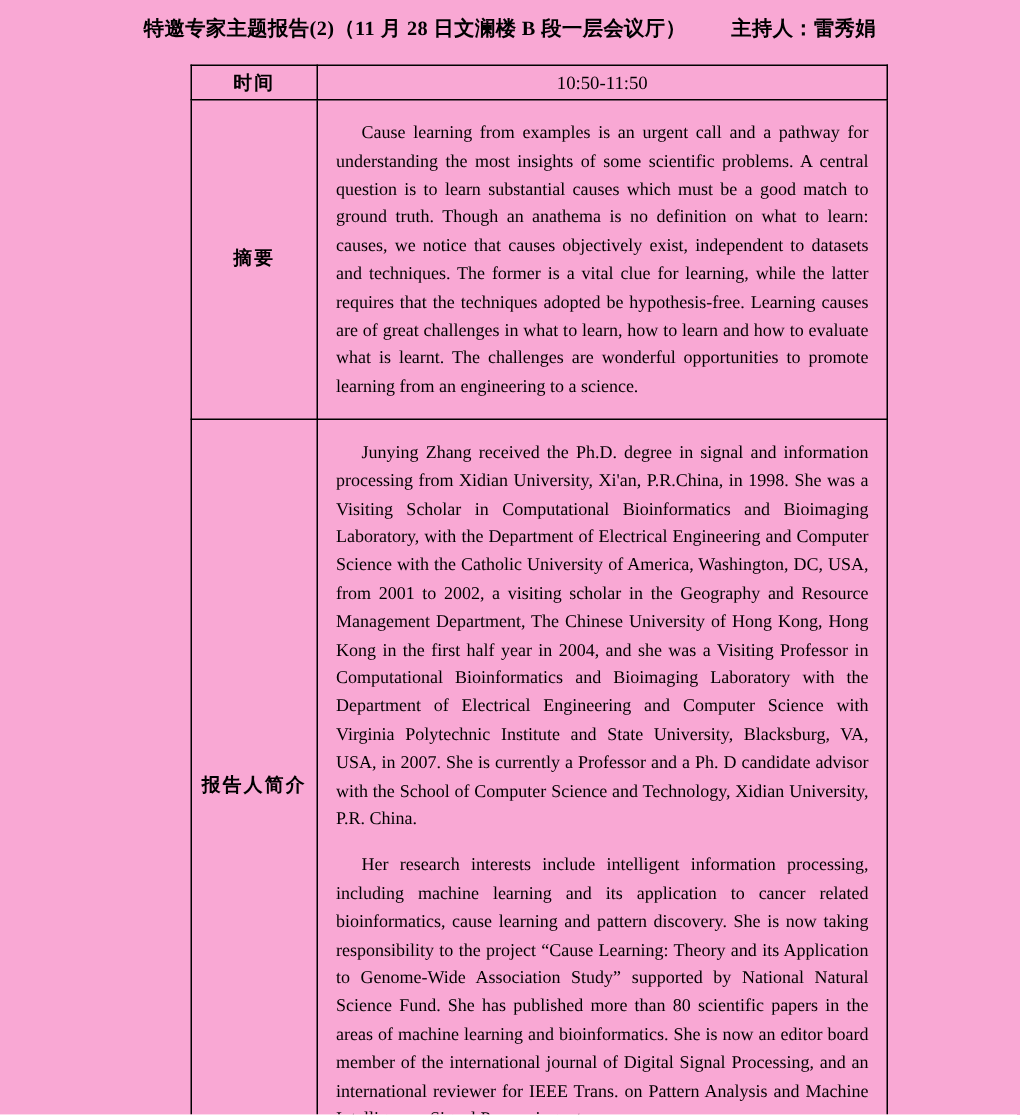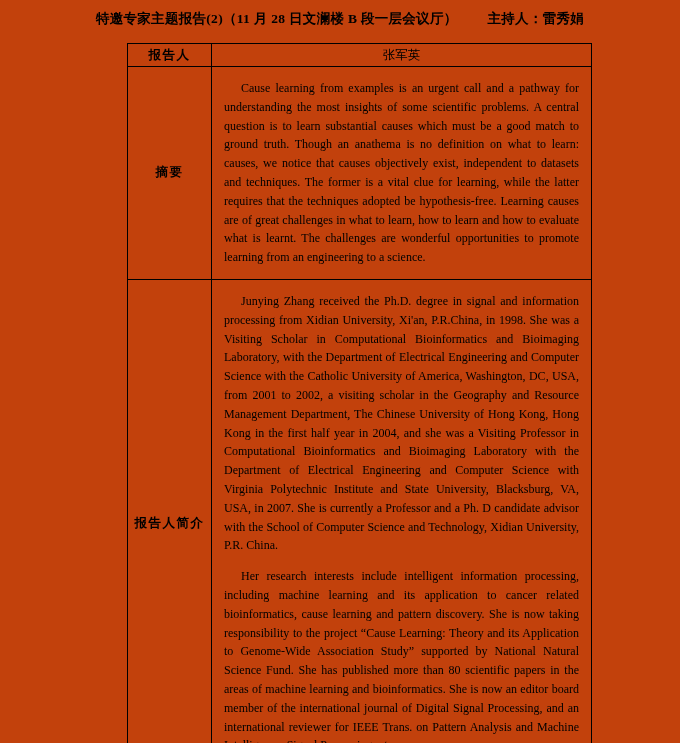--- a/index.html
+++ b/index.html
@@ -9,21 +9,21 @@
     background: #ffffff;
     width: 680px;
     height: 743px;
     font-family: "Liberation Serif", "DejaVu Serif", serif;
     color: #000000;
   }
   .page {
     position: relative;
     width: 680px;
     height: 743px;
-    background: #c2410c;
+    background: #f9a8d4;
     overflow: hidden;
   }
   .doc-title {
     position: absolute;
     top: 10px;
     left: 0;
     width: 680px;
     text-align: center;
     font-weight: bold;
     font-size: 13.5px;
@@ -84,25 +84,25 @@
     <span>特邀专家主题报告(2)（11 月 28 日文澜楼 B 段一层会议厅）</span><span class="host">主持人：雷秀娟</span>
   </div>
 
   <table class="schedule">
     <colgroup>
       <col style="width:84px">
       <col>
     </colgroup>
 
     <tbody>
+        <tr class="row-small">
+      <td class="label-cell">时间</td>
+      <td class="value-cell">10:50-11:50</td>
+    </tr>
 
-    <tr class="row-small">
-      <td class="label-cell">报告人</td>
-      <td class="value-cell">张军英</td>
-    </tr>
 
 
     <tr class="row-abstract">
       <td class="label-cell">摘要</td>
       <td class="para-cell">
         <p>Cause learning from examples is an urgent call and a pathway for understanding the most insights of some scientific problems. A central question is to learn substantial causes which must be a good match to ground truth. Though an anathema is no definition on what to learn: causes, we notice that causes objectively exist, independent to datasets and techniques. The former is a vital clue for learning, while the latter requires that the techniques adopted be hypothesis-free. Learning causes are of great challenges in what to learn, how to learn and how to evaluate what is learnt. The challenges are wonderful opportunities to promote learning from an engineering to a science.</p>
       </td>
     </tr>
 
     <tr class="row-bio">

